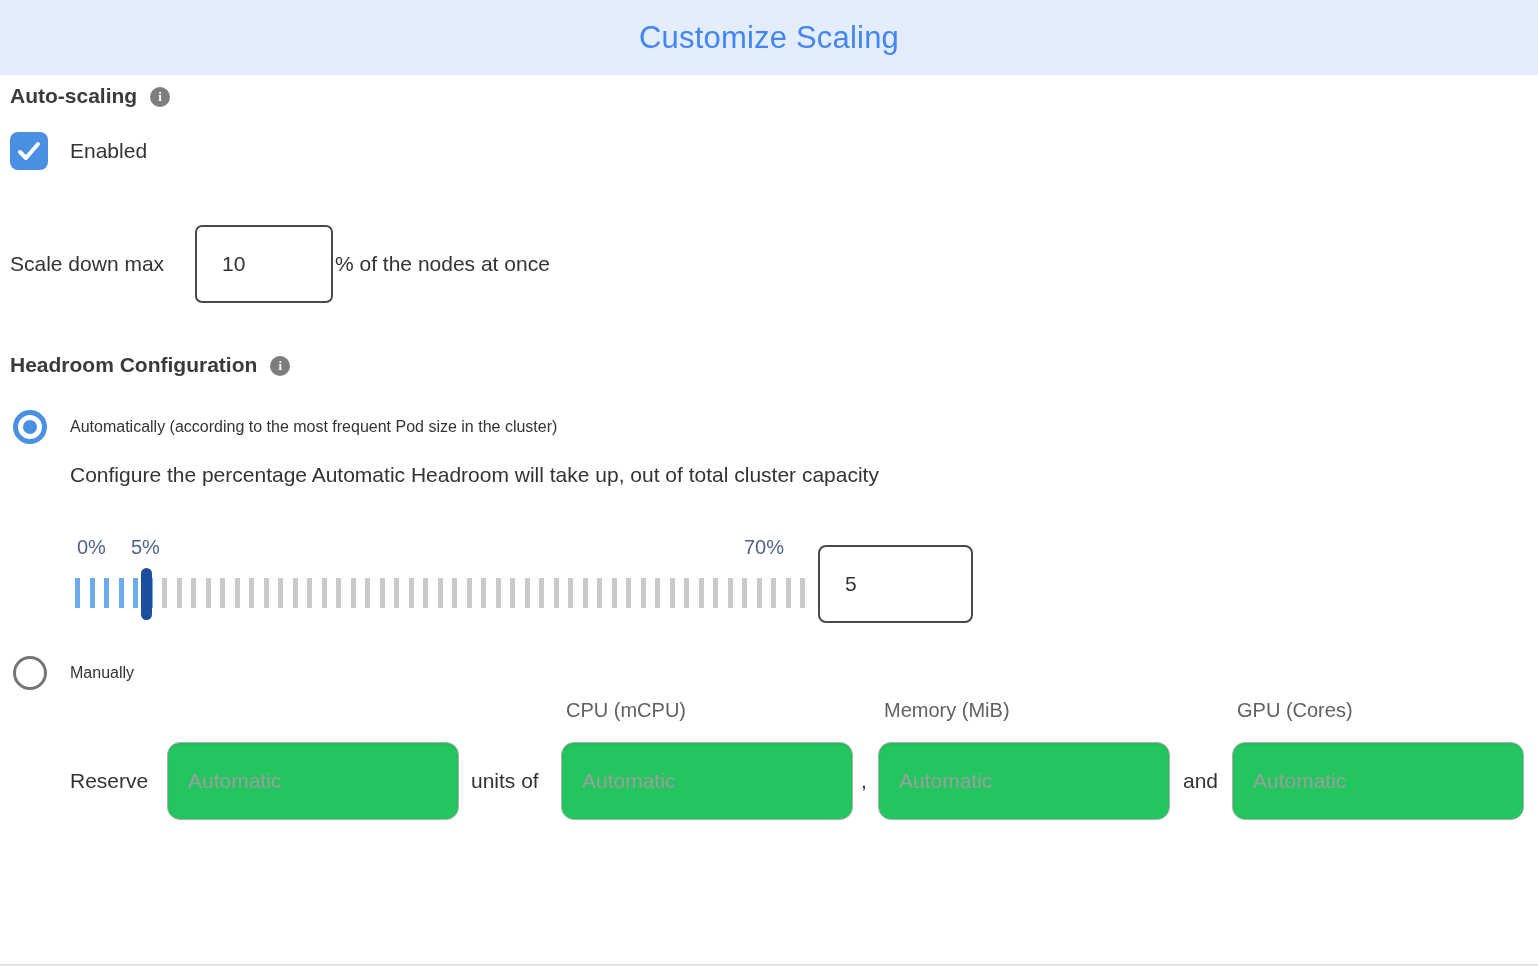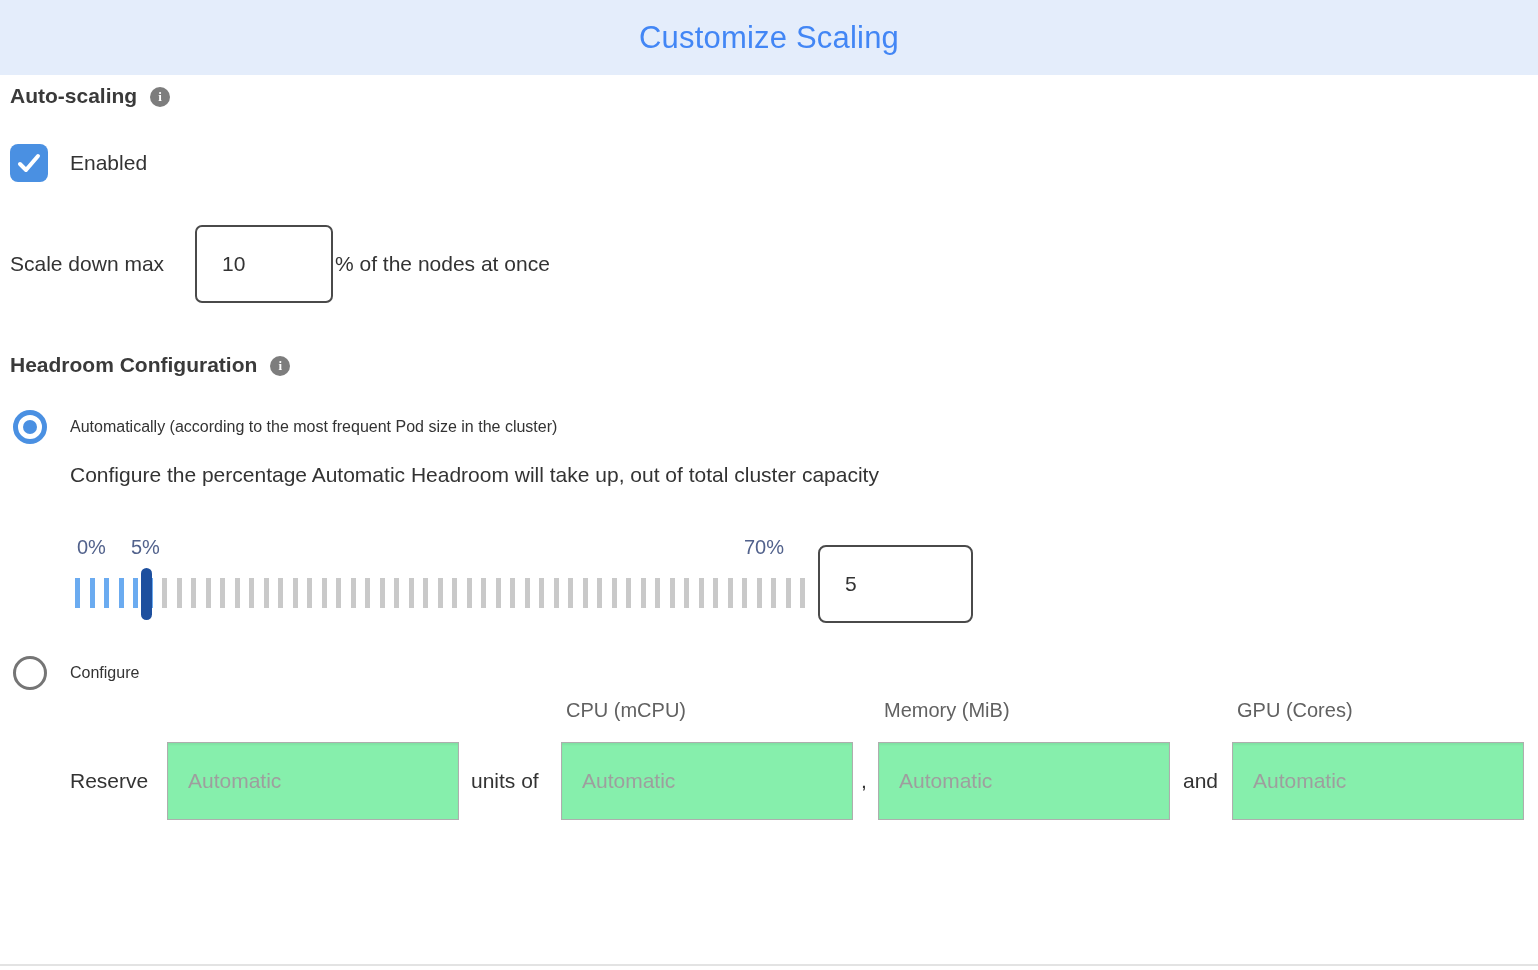--- a/index.html
+++ b/index.html
@@ -31,21 +31,21 @@
   .info-icon {
     width: 20px; height: 20px; border-radius: 50%;
     background: #7d7d7d; color: #ffffff;
     display: inline-flex; align-items: center; justify-content: center;
     font-size: 13px; font-weight: 700; font-family: "Liberation Serif", serif;
     margin-top: 2px;
   }
 
   
   .checkbox-row {
-    position: absolute; top: 144px; left: 10px;
+    position: absolute; top: 132px; left: 10px;
     display: flex; align-items: center; gap: 22px;
   }
   .checkbox {
     width: 38px; height: 38px; border-radius: 8px;
     background: #4a90e2; display: flex; align-items: center; justify-content: center;
     cursor: pointer;
   }
   .plain-text { font-size: 21px; color: #333333; }
 
   
@@ -100,21 +100,21 @@
 
   
   .reserve-row { position: absolute; top: 742px; left: 0; width: 100%; height: 60px; }
   .reserve-row .rtext { position: absolute; top: 0; height: 78px; line-height: 78px; font-size: 21px; color: #333333; }
   .reserve-label   { left: 70px; }
   .units-of-label  { left: 471px; }
   .comma-label     { left: 861px; }
   .and-label       { left: 1183px; }
   .auto-input {
     position: absolute; top: 0; height: 78px; width: 292px;
-    background: #86efac; border: 1px solid #aeaeae; border-radius: 0;
+    background: #22c55e; border: 1px solid #aeaeae; border-radius: 13px;
     font-size: 21px; color: #333333; font-family: "Liberation Sans", sans-serif;
     padding-left: 20px; outline: none;
     box-shadow: inset 0 2px 2px rgba(0,0,0,0.05);
   }
   .auto-input::placeholder { color: #9e9e9e; opacity: 1; }
   .reserve-input-count { left: 167px; }
   .reserve-input-cpu   { left: 561px; }
   .reserve-input-mem   { left: 878px; }
   .reserve-input-gpu   { left: 1232px; }
 
@@ -234,21 +234,21 @@
         <div class="tick"></div>
         <div class="tick"></div>
         <div class="tick"></div>
       </div>
     <div class="slider-handle"></div>
     <input class="num-input slider-value-input" type="text" value="5" style="">
   </div>
 
   <div class="radio-row" style="top: 656px;">
     <div class="radio-outer radio-unselected"></div>
-    <span class="radio-label">Configure</span>
+    <span class="radio-label">Manually</span>
   </div>
 
   <div class="col-header col-header-cpu">CPU (mCPU)</div>
   <div class="col-header col-header-mem">Memory (MiB)</div>
   <div class="col-header col-header-gpu">GPU (Cores)</div>
 
   <div class="reserve-row">
     <span class="rtext reserve-label">Reserve</span>
     <input class="auto-input reserve-input-count" type="text" placeholder="Automatic" style="">
     <span class="rtext units-of-label">units of</span>

